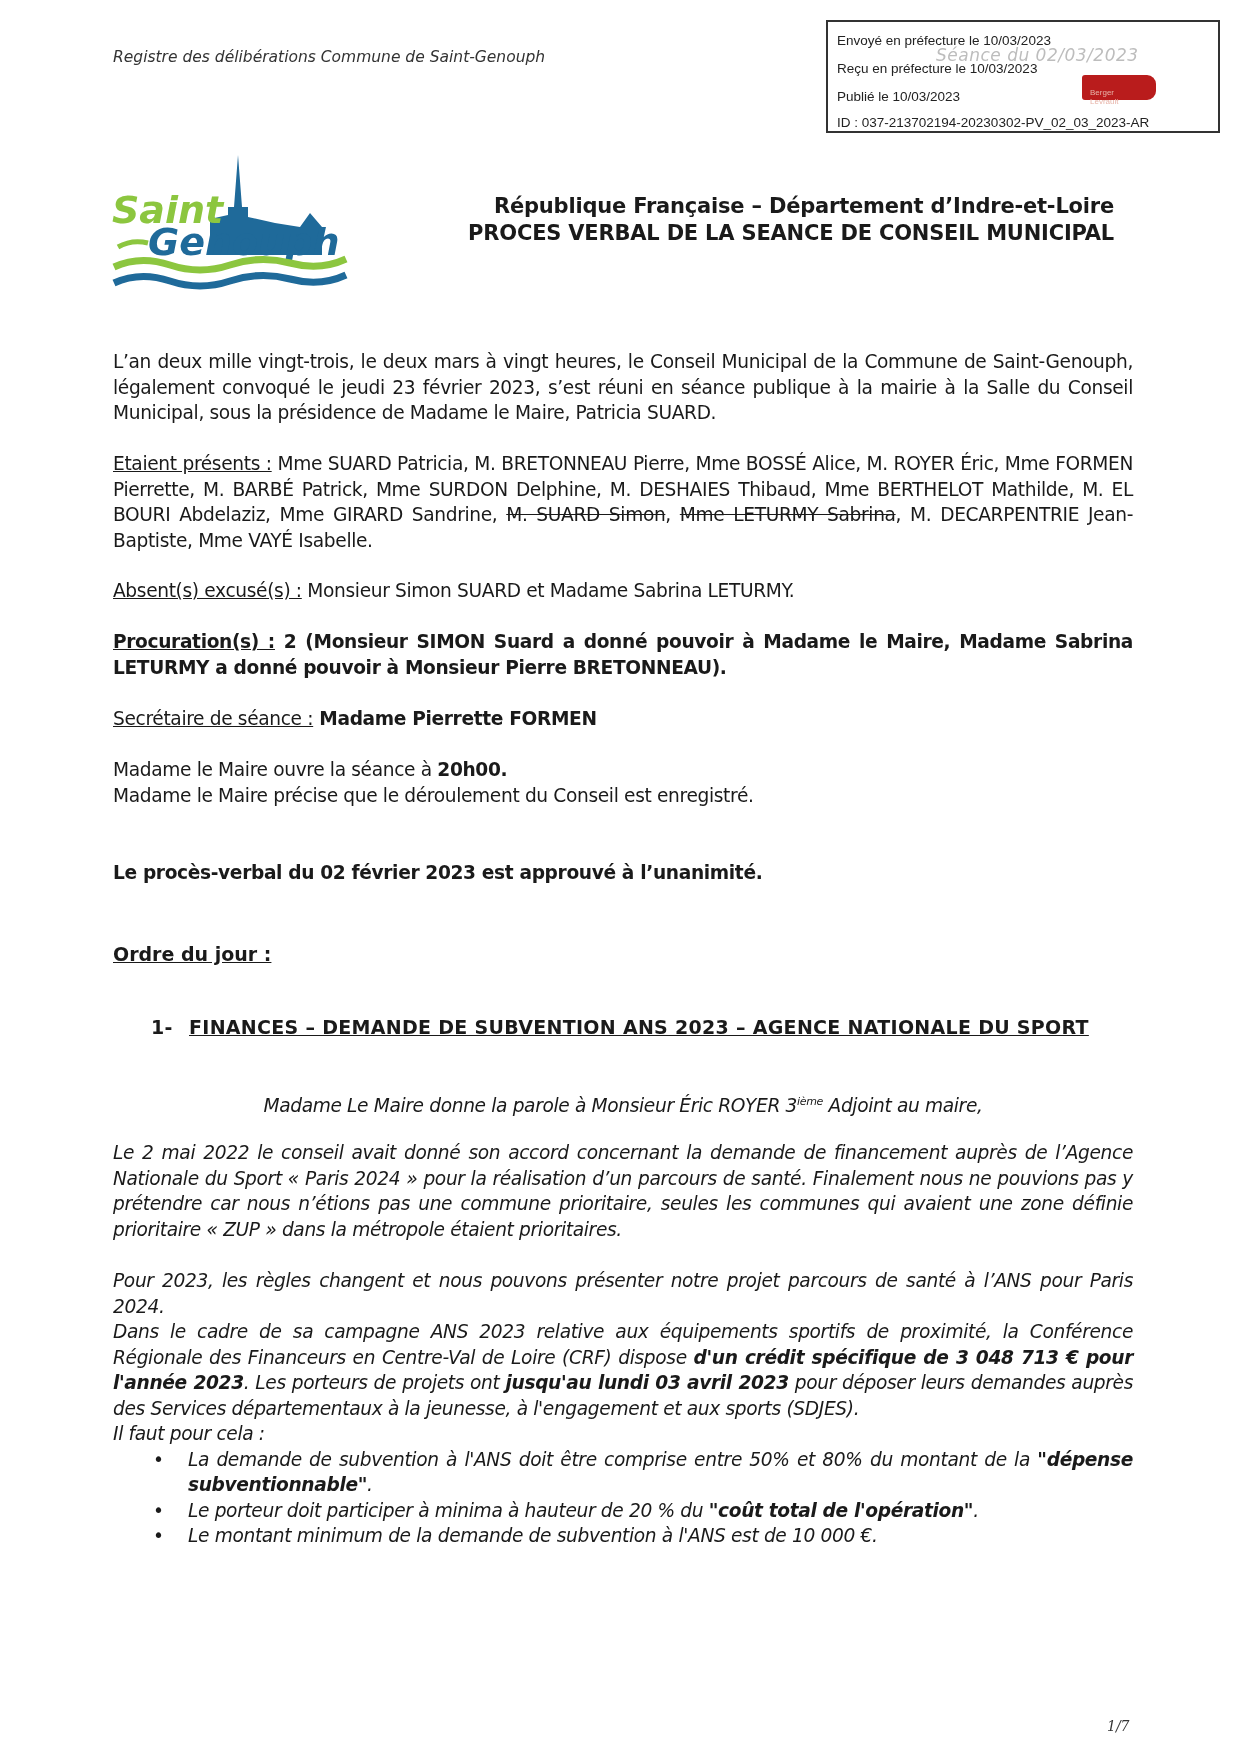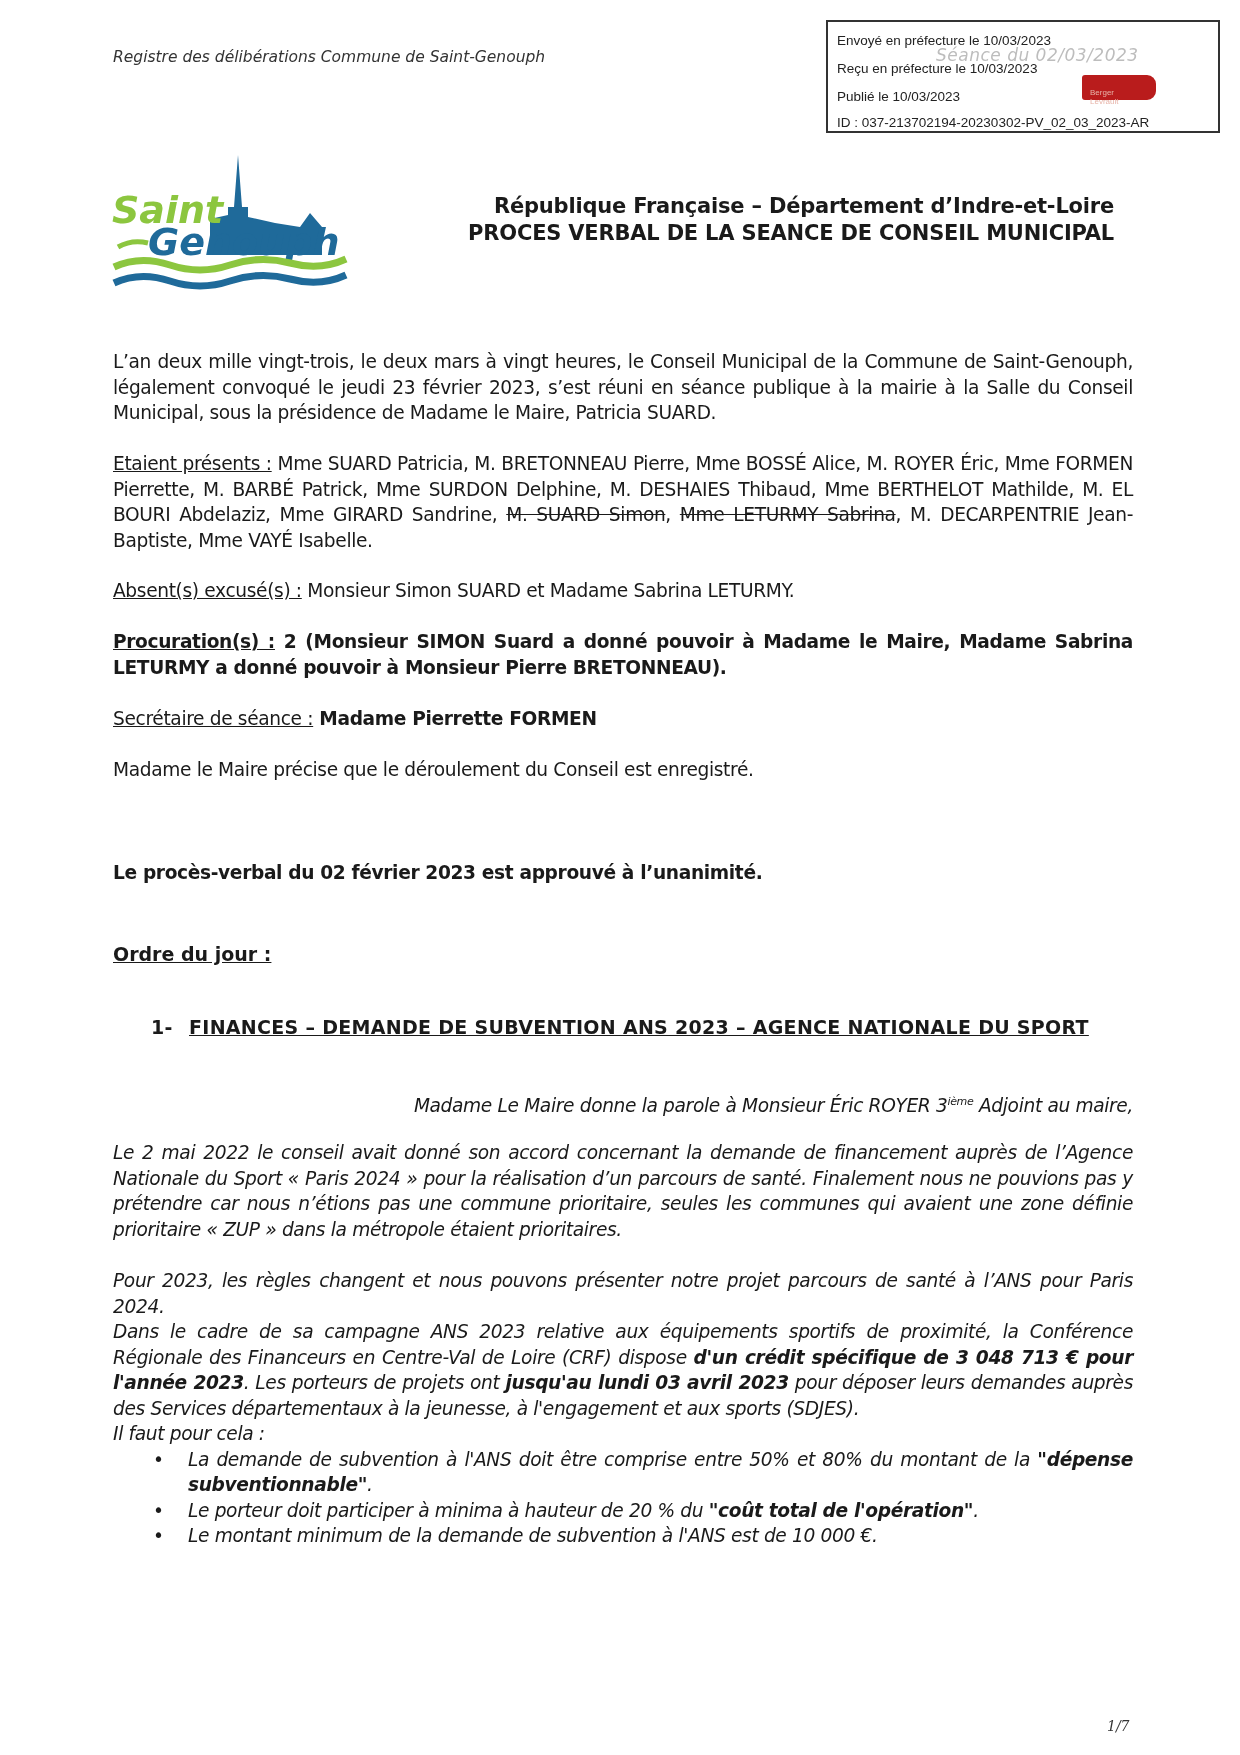--- a/index.html
+++ b/index.html
@@ -96,36 +96,37 @@
 
   <div class="body" style="top:629px;font-weight:bold;">
     <p><span class="u">Procuration(s) :</span><span> 2 (Monsieur SIMON Suard a donné pouvoir à Madame le Maire, Madame Sabrina LETURMY a donné pouvoir à Monsieur Pierre BRETONNEAU).</span></p>
   </div>
 
   <div class="body" style="top:706px;">
     <p><span class="u">Secrétaire de séance :</span><span class="b"> Madame Pierrette FORMEN</span></p>
   </div>
 
   <div class="body" style="top:757px;">
+    <p style="text-align:left;"><span>Madame le Maire ouvre la séance à </span><span class="b">20h00.</span></p>
     <p style="text-align:left;">Madame le Maire précise que le déroulement du Conseil est enregistré.</p>
   </div>
 
   <div class="body b" style="top:860px;">
     <p style="text-align:left;">Le procès-verbal du 02 février 2023 est approuvé à l’unanimité.</p>
   </div>
 
   <div class="h-ordre">Ordre du jour :</div>
 
   <div class="sec1">
     <span class="num">1-</span>
     <span class="title">FINANCES – DEMANDE DE SUBVENTION ANS 2023 – AGENCE NATIONALE DU SPORT</span>
   </div>
 
   <div class="body i" style="top:1089px;">
-    <p style="text-align:right;"><span>Madame Le Maire donne la parole à Monsieur Éric ROYER 3</span><sup style="font-size:11px;">ième</sup><span> Adjoint au maire,</span></p>
+    <p style="text-align:center;"><span>Madame Le Maire donne la parole à Monsieur Éric ROYER 3</span><sup style="font-size:11px;">ième</sup><span> Adjoint au maire,</span></p>
   </div>
 
   <div class="body i" style="top:1140px;">
     <p>Le 2 mai 2022 le conseil avait donné son accord concernant la demande de financement auprès de l’Agence Nationale du Sport « Paris 2024 » pour la réalisation d’un parcours de santé. Finalement nous ne pouvions pas y prétendre car nous n’étions pas une commune prioritaire, seules les communes qui avaient une zone définie prioritaire « ZUP » dans la métropole étaient prioritaires.</p>
   </div>
 
   <div class="body i" style="top:1268px;">
     <p>Pour 2023, les règles changent et nous pouvons présenter notre projet parcours de santé à l’ANS pour Paris 2024.</p>
     <p><span>Dans le cadre de sa campagne ANS 2023 relative aux équipements sportifs de proximité, la Conférence Régionale des Financeurs en Centre-Val de Loire (CRF) dispose </span><span class="b">d'un crédit spécifique de 3 048 713 € pour l'année 2023</span><span>. Les porteurs de projets ont </span><span class="b">jusqu'au lundi 03 avril 2023</span><span> pour déposer leurs demandes auprès des Services départementaux à la jeunesse, à l'engagement et aux sports (SDJES).</span></p>
     <p style="text-align:left;">Il faut pour cela :</p>

